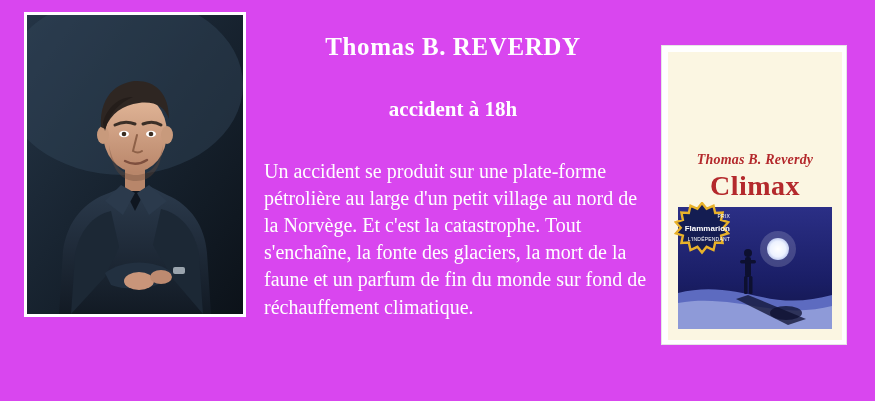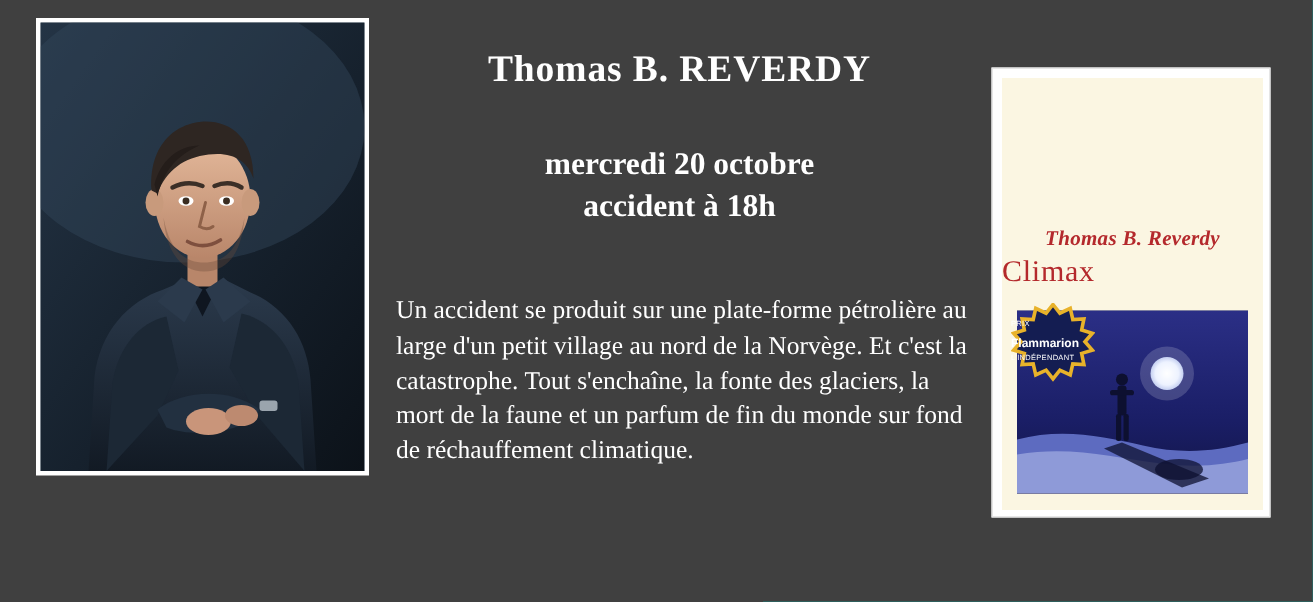--- a/index.html
+++ b/index.html
@@ -10,21 +10,21 @@
     width: 875px;
     height: 401px;
     overflow: hidden;
     background: #11918b;
     font-family: "Liberation Serif", serif;
   }
   .poster {
     position: relative;
     width: 875px;
     height: 401px;
-    background: #404040;
+    background: #d946ef;
   }
 
   
   .portrait-frame {
     position: absolute;
     left: 24px;
     top: 12px;
     width: 222px;
     height: 305px;
     background: #ffffff;
@@ -59,22 +59,22 @@
     margin: 10px 0 0 0;
   }
   .event-line {
     text-align: center;
     font-size: 21px;
     font-weight: bold;
     line-height: 1.32;
     margin-top: 34px;
   }
   .blurb {
-    margin-top: 44px;
-    font-size: 17px;
+    margin-top: 34px;
+    font-size: 20px;
     line-height: 1.36;
     text-align: left;
     padding-left: 6px;
   }
   .blurb p {
     margin: 0;
   }
 
   
   .book-frame {
@@ -106,24 +106,24 @@
     font-size: 14px;
     font-style: italic;
     font-weight: bold;
     letter-spacing: 0.2px;
   }
   .book-title {
     position: absolute;
     left: 0;
     top: 118px;
     width: 100%;
-    text-align: left;
+    text-align: center;
     color: #b4292c;
-    font-size: 20px;
-    font-weight: normal;
+    font-size: 28px;
+    font-weight: bold;
     letter-spacing: 0.5px;
   }
   .book-art {
     position: absolute;
     left: 10px;
     top: 155px;
     width: 154px;
     height: 122px;
     overflow: hidden;
     background: #1b1f63;
@@ -132,21 +132,21 @@
     position: absolute;
     left: 6px;
     top: 150px;
     width: 56px;
     height: 56px;
     z-index: 5;
   }
   .badge-text-top, .badge-text-mid, .badge-text-bot {
     position: absolute;
     width: 100%;
-    text-align: left;
+    text-align: right;
     color: #ffffff;
     font-family: "Liberation Sans", sans-serif;
     line-height: 1;
   }
   .badge-text-top { top: 12px; font-size: 5px; letter-spacing: 0.2px; }
   .badge-text-mid { top: 23px; font-size: 8px; font-weight: bold; }
   .badge-text-bot { top: 35px; font-size: 5px; letter-spacing: 0.2px; }
 </style>
 </head>
 <body>
@@ -214,21 +214,20 @@
 
         <path d="M94 170 L78 186 L96 200 L108 178 Z" fill="#2b3a4c"></path>
         <path d="M122 170 L140 186 L122 200 L110 178 Z" fill="#2b3a4c"></path>
       </svg>
     </div>
   </div>
 
   <div class="center-col">
     <div class="author-name">Thomas B. REVERDY</div>
     <div class="event-line">
-      <div>mercredi 20 octobre</div>
       <div>accident à 18h</div>
     </div>
     <div class="blurb">
       <p>Un accident se produit sur une plate-forme pétrolière au large d'un petit village au nord de la Norvège. Et c'est la catastrophe. Tout s'enchaîne, la fonte des glaciers, la mort de la faune et un parfum de fin du monde sur fond de réchauffement climatique.</p>
     </div>
   </div>
 
   <div class="book-frame">
     <div class="book-cover">
       <div class="book-author">Thomas B. Reverdy</div>

